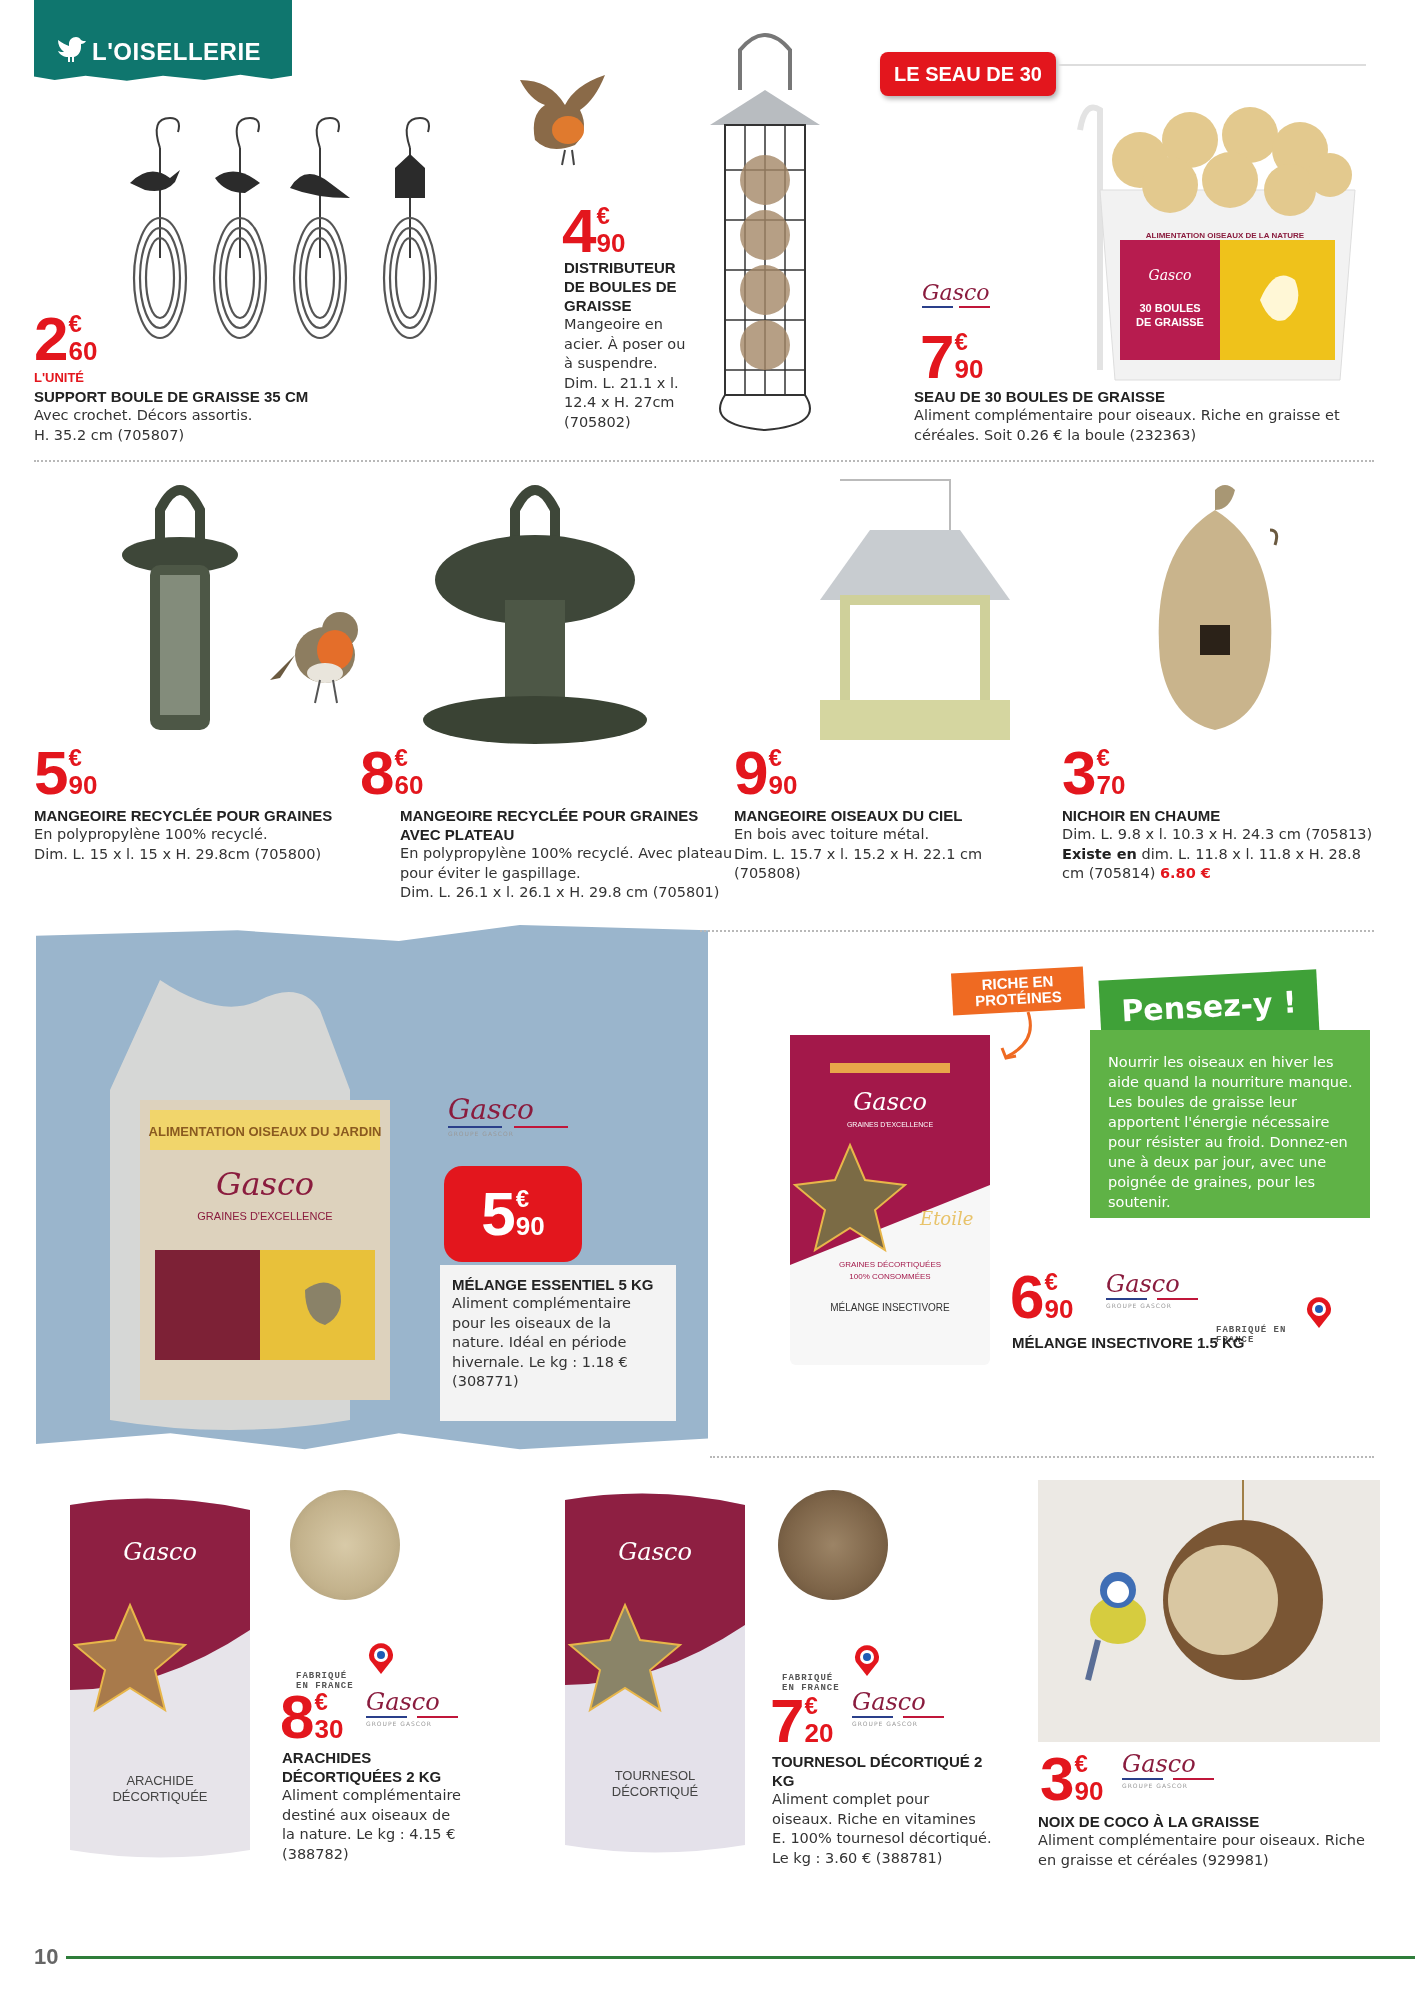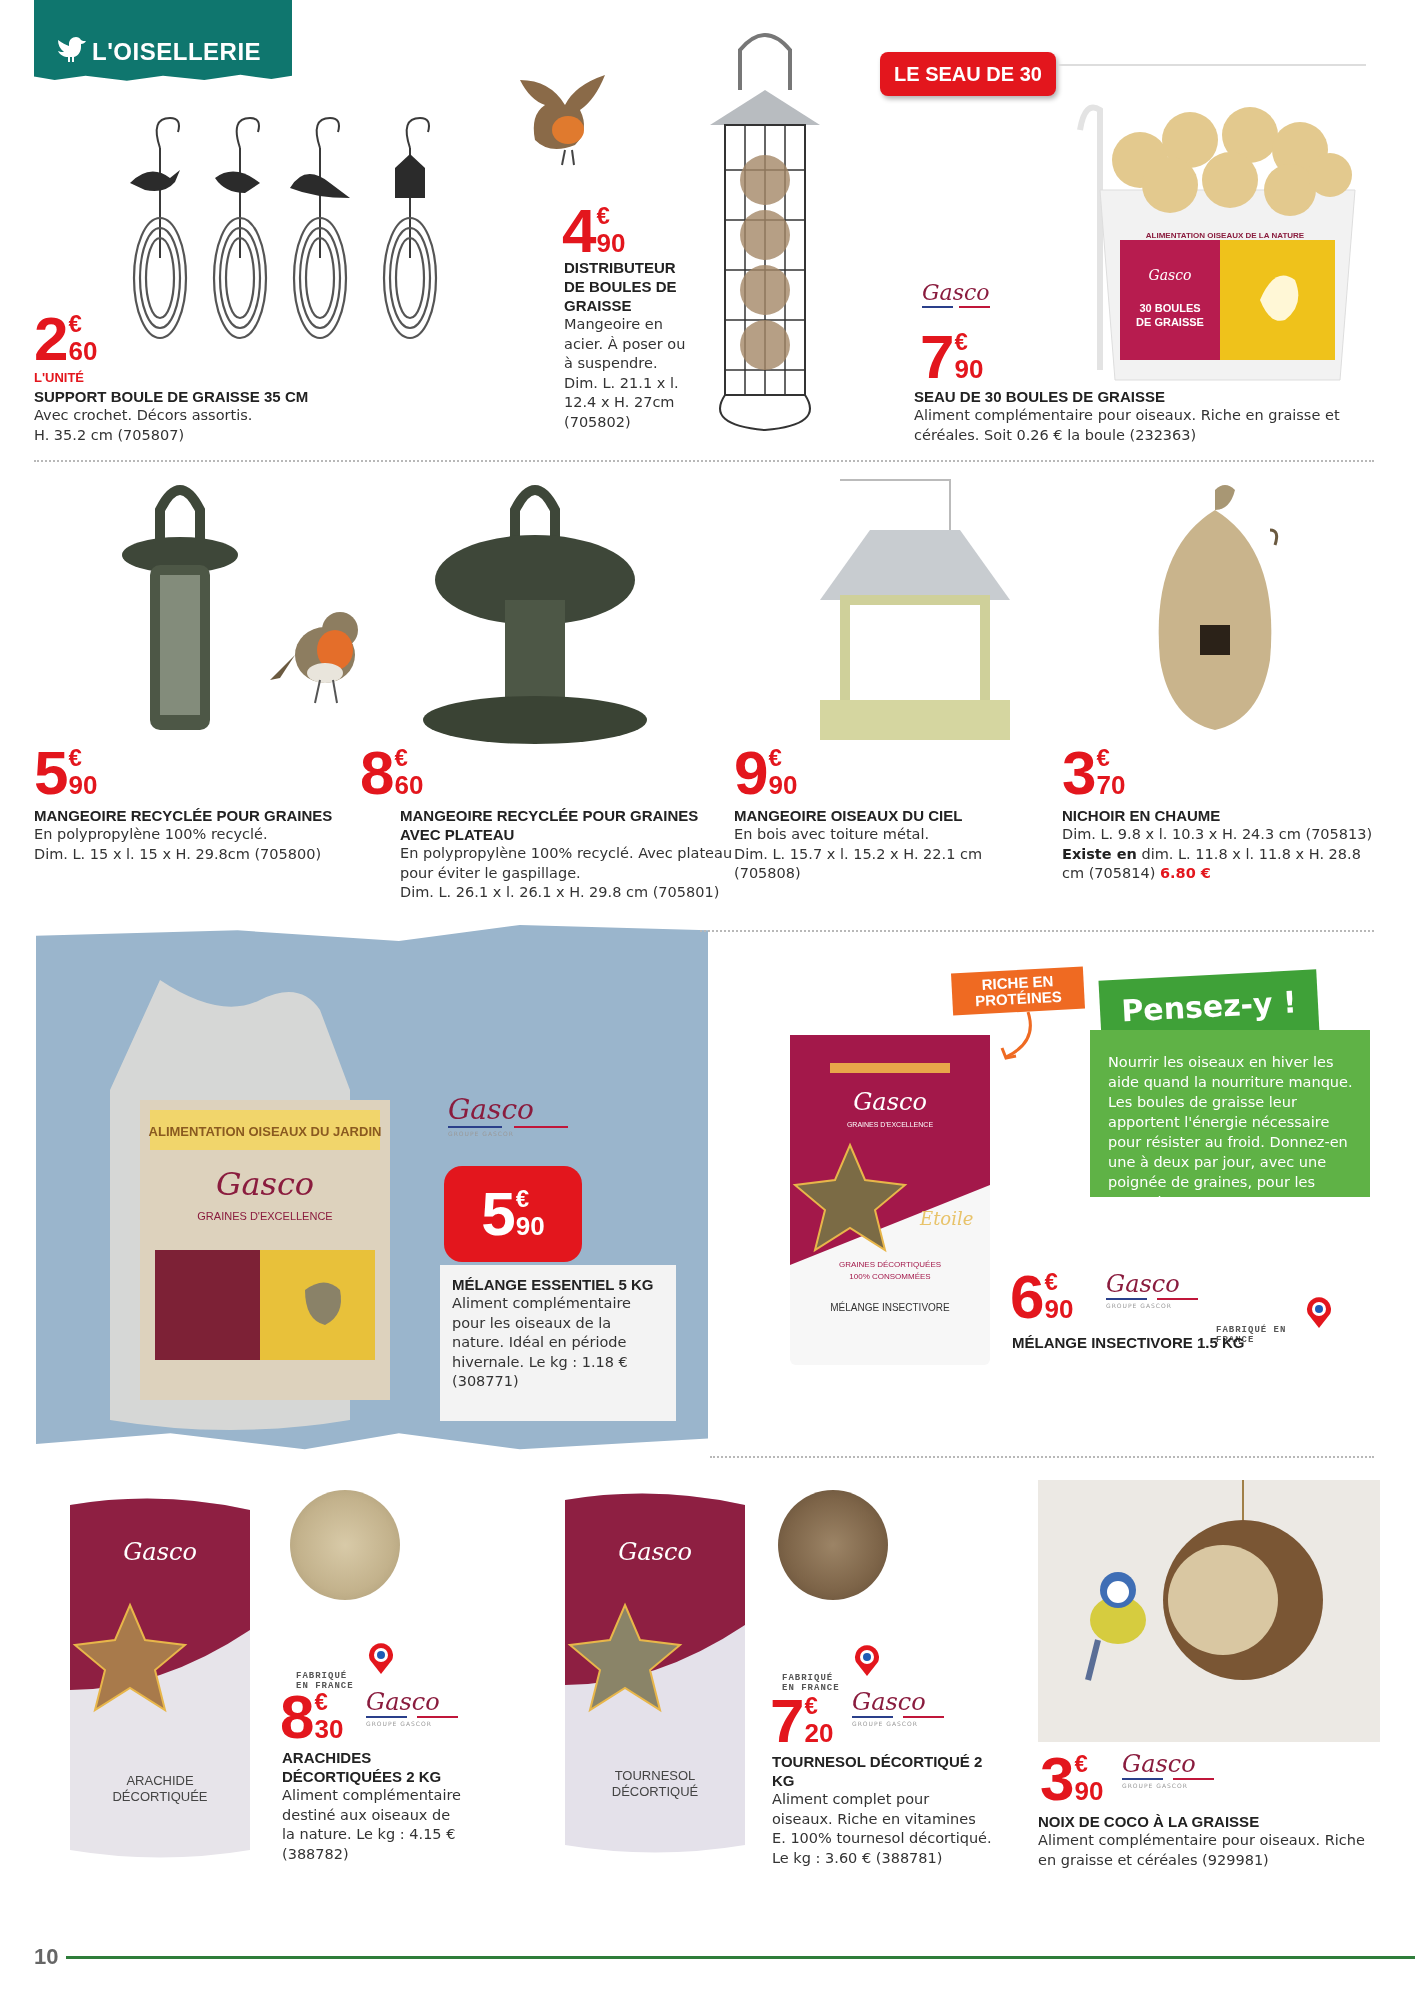--- a/index.html
+++ b/index.html
@@ -61,21 +61,21 @@
     left: 952px; top: 970px; width: 132px; height: 42px; background: #ef6a22; color: #fff;
     font-weight: bold; font-size: 15px; text-align: center; line-height: 16px; padding-top: 5px;
     transform: rotate(-3deg); font-family: "Liberation Sans", sans-serif;
   }
   .pensez-title {
     left: 1100px; top: 975px; width: 218px; height: 64px; background: #3fa138; color: #fff;
     font-weight: bold; font-size: 30px; text-align: center; line-height: 64px; transform: rotate(-3deg);
     font-family: "DejaVu Sans", sans-serif;
   }
   .pensez-box {
-    left: 1090px; top: 1030px; width: 280px; height: 167px; background: #5fb246; color: #fff;
+    left: 1090px; top: 1030px; width: 280px; height: 188px; background: #5fb246; color: #fff;
     padding: 22px 14px 10px 18px; font-size: 14.5px; line-height: 20px;
   }
 
   
   .footer { left: 34px; top: 1942px; width: 1381px; height: 30px; display: flex; align-items: center; font-family: "Liberation Sans", sans-serif; }
   .footer .page { font-size: 22px; font-weight: bold; color: #666; }
   .footer .line { height: 3px; background: #2e7d3a; }
   .footer .txt { font-size: 19px; font-weight: bold; color: #666; margin: 0 8px; white-space: nowrap; }
   .footer .link { color: #2e7d3a; }
 </style>

